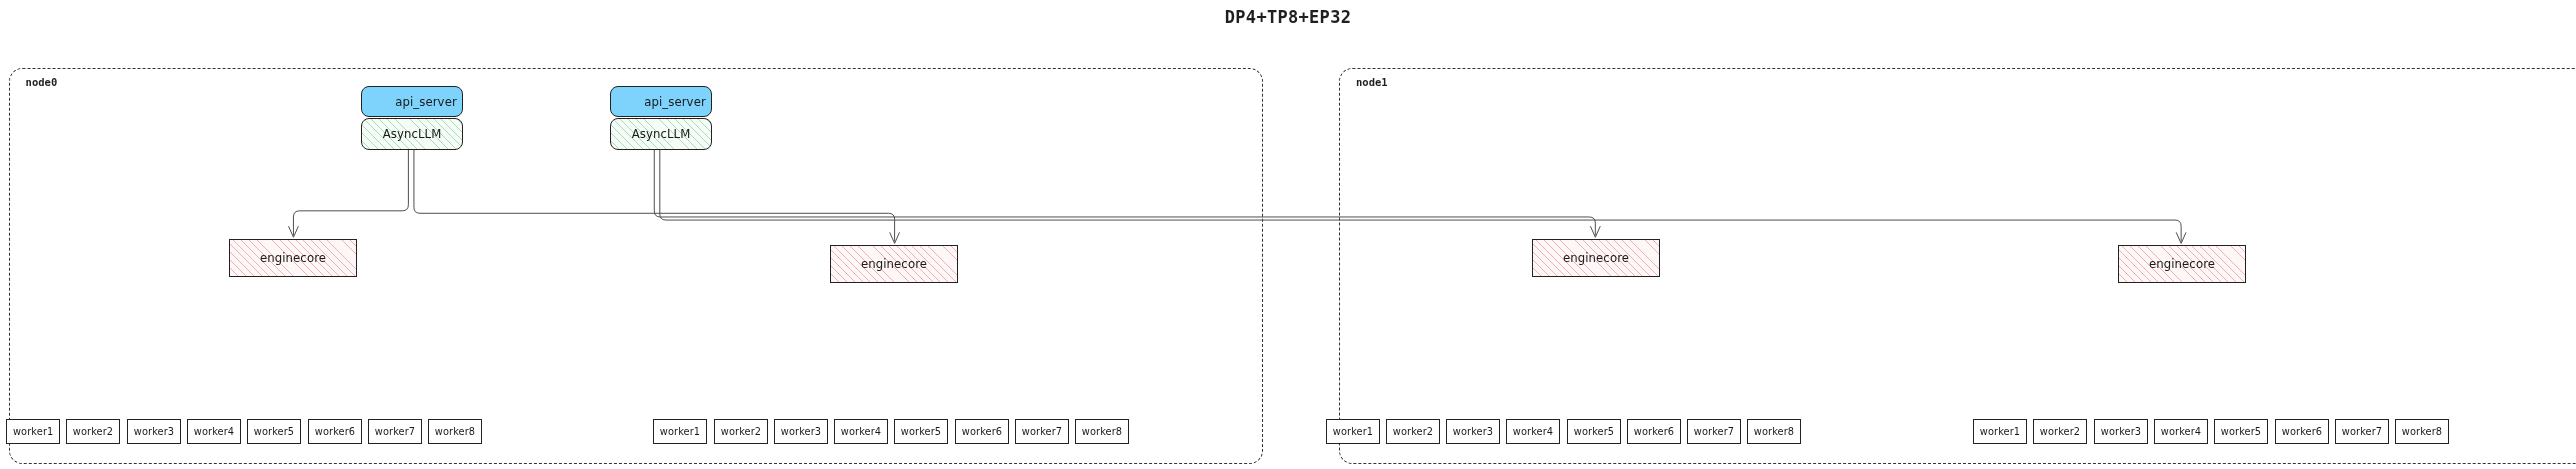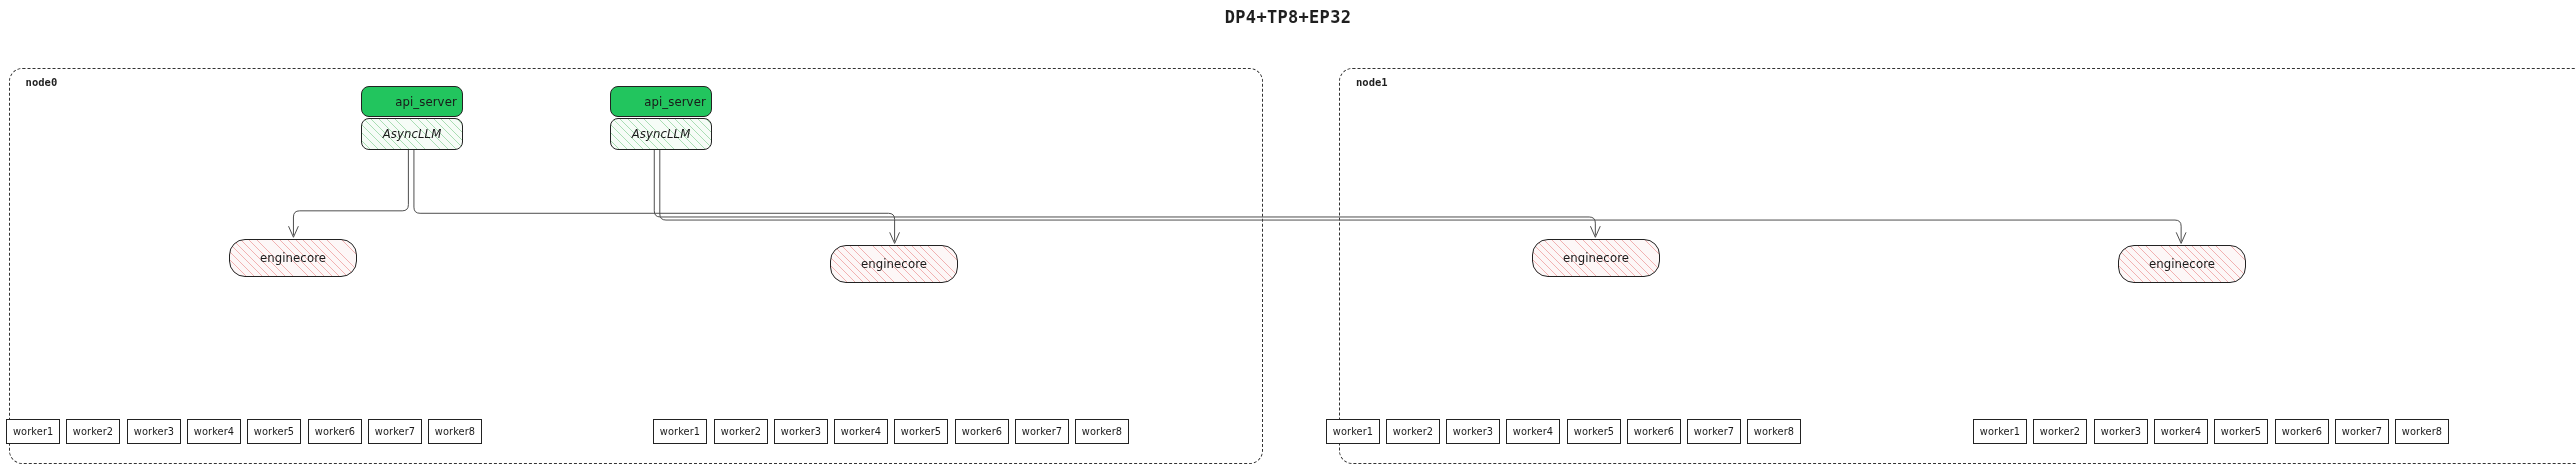--- a/index.html
+++ b/index.html
@@ -63,41 +63,40 @@
     font-size: 11.7px;
     color: #1a1a1a;
     background: #ffffff;
     white-space: nowrap;
     letter-spacing: 0.1px;
   }
 
   
   .box-api {
     border-radius: 8px;
-    background: #22c55e;
+    background: #7dd3fc;
     padding-left: 28px;
   }
 
   
   .box-async {
     border-radius: 8px;
     background-color: #f6fcf7;
     background-image: repeating-linear-gradient(
       45deg,
       rgba(106, 196, 124, 0.55) 0px,
       rgba(106, 196, 124, 0.55) 0.7px,
       rgba(255, 255, 255, 0) 0.7px,
       rgba(255, 255, 255, 0) 5.5px
     );
-    font-style: italic;
   }
 
   
   .box-engine {
-    border-radius: 16px;
+    border-radius: 0;
     background-color: #fdf7f7;
     background-image: repeating-linear-gradient(
       45deg,
       rgba(232, 120, 120, 0.55) 0px,
       rgba(232, 120, 120, 0.55) 0.7px,
       rgba(255, 255, 255, 0) 0.7px,
       rgba(255, 255, 255, 0) 5.5px
     );
   }
 

